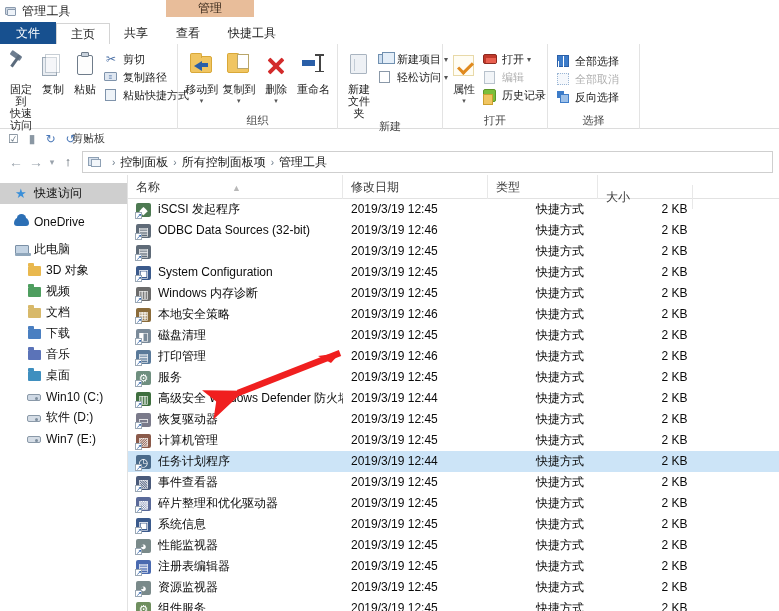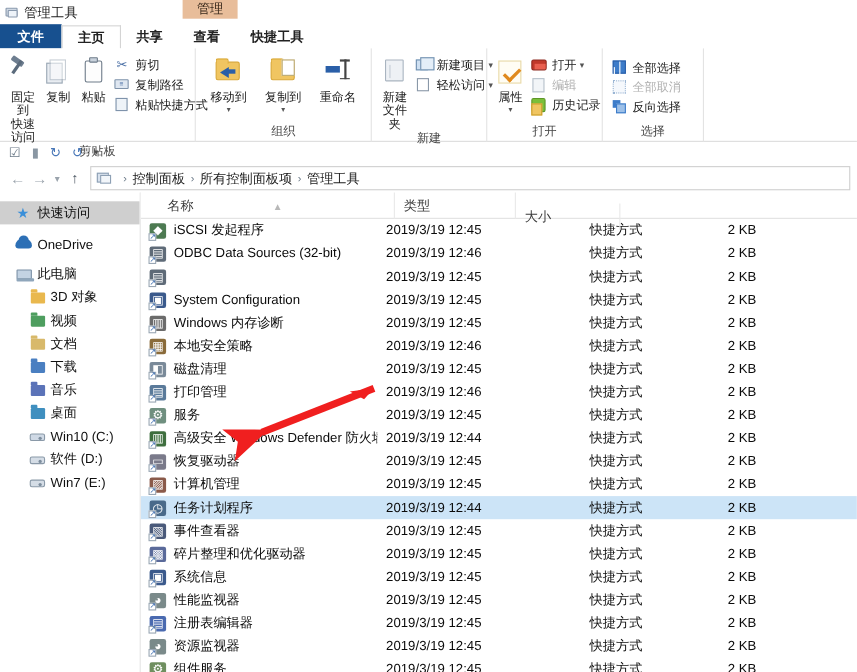--- a/index.html
+++ b/index.html
@@ -30,42 +30,41 @@
   }
   .tb-icon .f-front {
     position: absolute; left: 3px; top: 5px; width: 9px; height: 7px;
     background: #eef3f9; border: 1px solid #8a9aae; border-radius: 1px;
   }
   .titlebar .tb-title {
     font-size: 12px; color: #1a1a1a; letter-spacing: .2px;
   }
   .manage-tab {
     position: absolute; left: 166px; top: 0px;
-    width: 50px; height: 17px;
+    width: 88px; height: 17px;
     background: #e8bd9a;
     text-align: center;
     font-size: 12px;
     color: #3a2a1c;
     line-height: 17px;
   }
 
   
   .tabstrip {
     height: 22px; width: 100%;
     display: flex; align-items: flex-end;
     background: #ffffff;
     position: relative;
   }
   .tabstrip .tab {
     height: 21px; line-height: 21px;
     padding: 0 14px;
     font-size: 12px; color: #222;
     text-align: center;
     cursor: default;
-    font-weight: bold;
   }
   .tabstrip .tab.file {
     background: #17508f; color: #fff;
     padding: 0 16px;
     height: 22px; line-height: 22px;
   }
   .tabstrip .tab.active {
     background: #ffffff;
     border-left: 1px solid #d4d4d4;
     border-right: 1px solid #d4d4d4;
@@ -236,21 +235,21 @@
   .drive:after{content:''; position:absolute; right:2px; top:2px; width:3px; height:3px; background:#7e8e9e; border-radius:50%;}
   .netic {position:absolute; left:1px; top:3px; width:14px; height:10px; background:#5b7fb5; border-radius:2px;}
   .netic:after{content:''; position:absolute; left:3px; top:3px; width:8px; height:4px; background:#cfe0f5;}
 
   
   .filepane { flex: 1; height: 100%; background:#fff; display:flex; flex-direction:column; }
   .colhead {
     height: 24px; display: flex; align-items: center;
     border-bottom: 1px solid #e2e2e2;
     font-size: 12px; color: #3a3a3a;
-    background: #fff; position: relative; padding-left: 16px;
+    background: #fff; position: relative;
   }
   .colhead .ch { height: 24px; line-height: 24px; padding-left: 8px; border-right: 1px solid #e8e8e8; position:relative;}
   .ch.c-name { width: 215px; }
   .ch.c-date { width: 145px; }
   .ch.c-type { width: 110px; }
   .ch.c-size { width: 95px; margin-top: 20px; }
   .sortmark { position:absolute; left:104px; top:1px; font-size:9px; color:#b8b8b8; }
 
   .rows { flex: 1; overflow: hidden; }
   .row {
@@ -358,20 +357,27 @@
           </div>
         <div class="lbl">移动到</div>
         <div style="font-size:7px;color:#555;">▾</div>
       </div>
       <div class="bigbtn">
         <div class="ic">
             <div class="folder"></div>
             <div class="pg-white"></div>
           </div>
         <div class="lbl">复制到</div>
+        <div style="font-size:7px;color:#555;">▾</div>
+      </div>
+      <div class="bigbtn">
+        <div class="ic">
+            <div class="xmark"></div>
+          </div>
+        <div class="lbl">删除</div>
         <div style="font-size:7px;color:#555;">▾</div>
       </div>
       <div class="bigbtn">
         <div class="ic">
             <div class="ren-bar"></div>
             <div class="ren-i"></div>
           </div>
         <div class="lbl">重命名</div>
       </div>
     </div>
@@ -576,20 +582,21 @@
     </div>
     <div class="sb-gap"></div>
   </div>
 
   <div class="filepane">
     <div class="colhead">
       <div class="ch c-name">
         <span>名称</span>
         <span class="sortmark">▲</span>
       </div>
+      <div class="ch c-date">修改日期</div>
       <div class="ch c-type">类型</div>
       <div class="ch c-size">大小</div>
     </div>
     <div class="rows" id="rows-container">
         <div class="row">
           <div class="cell name">
             <span class="fic">
               <span class="glyph" style="background: rgb(77, 122, 82);">◆</span>
               <span class="shortcut">↗</span>
             </span>

